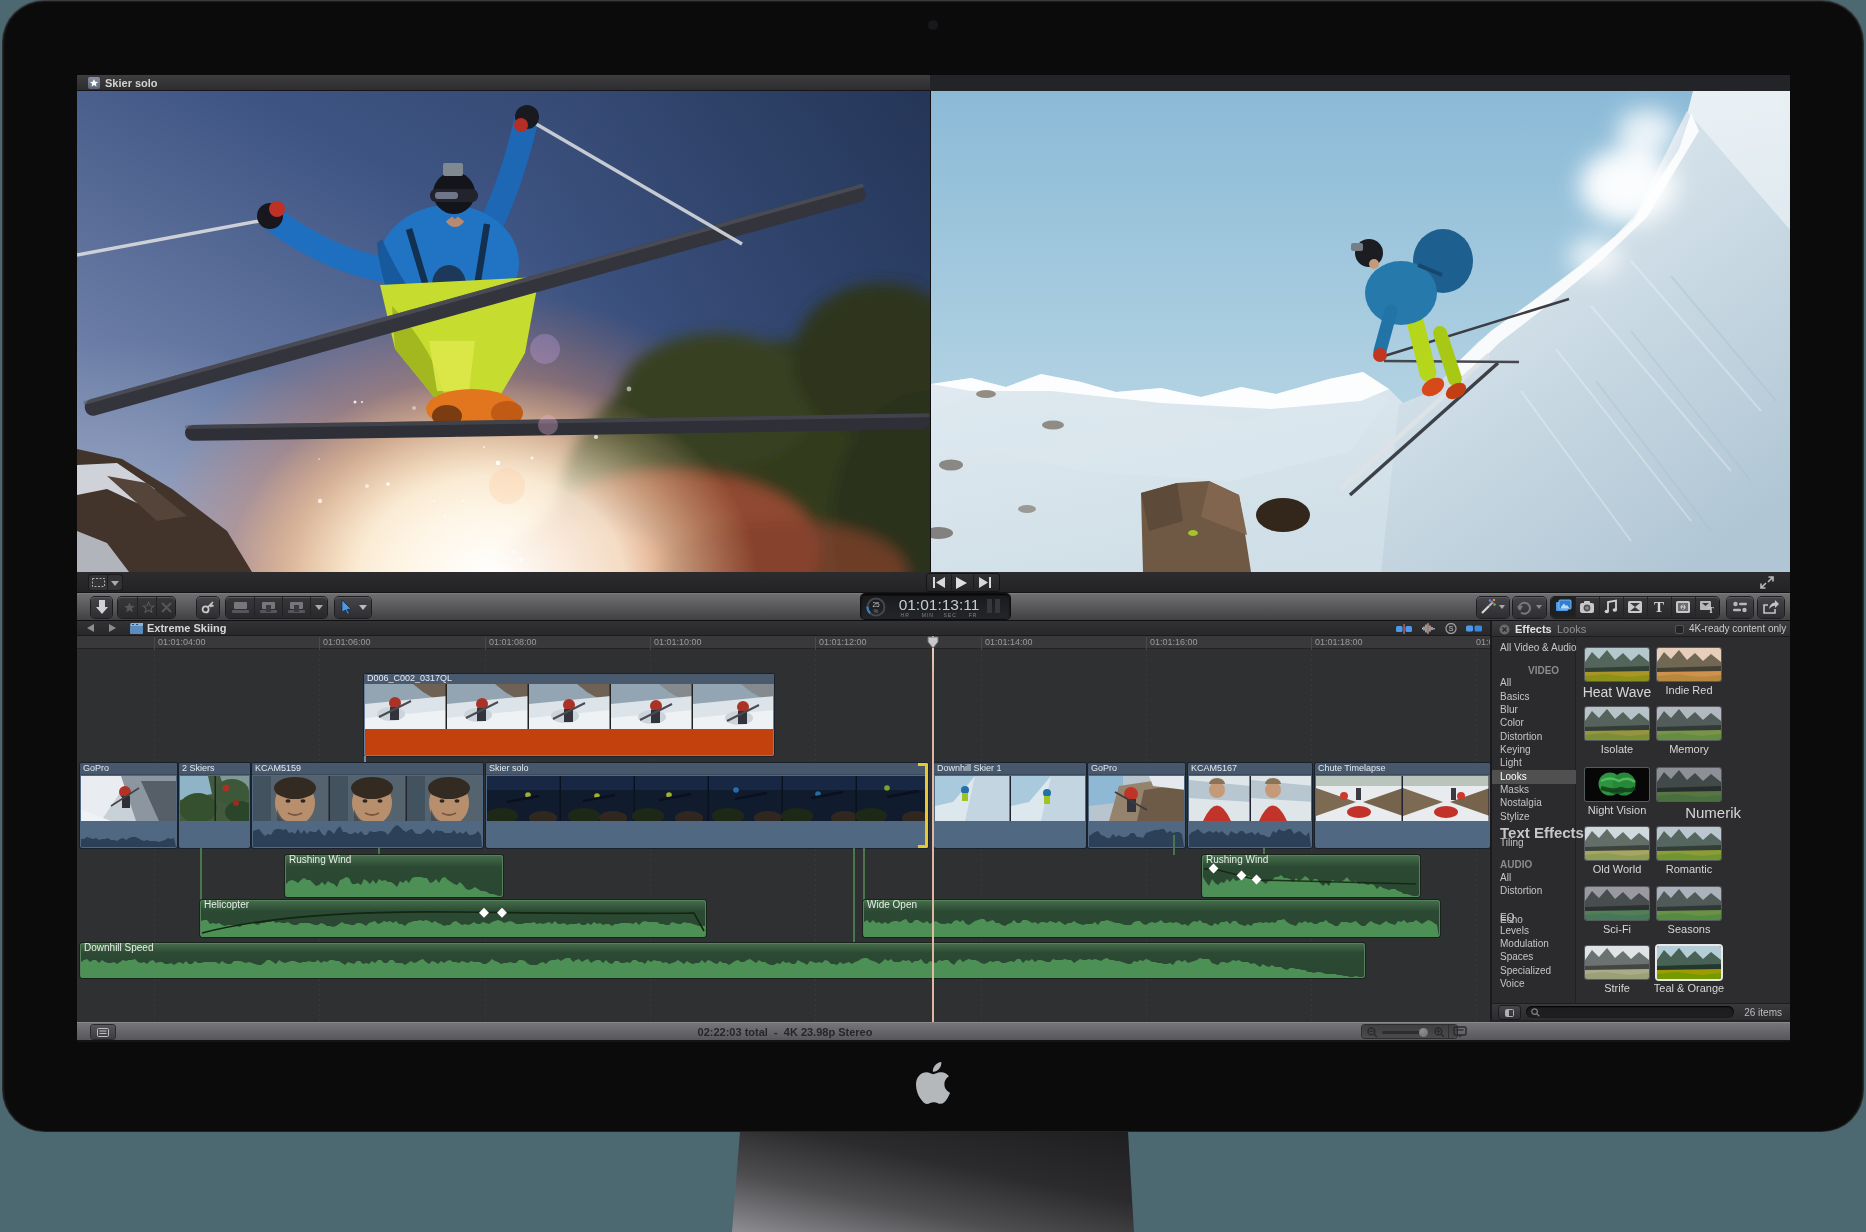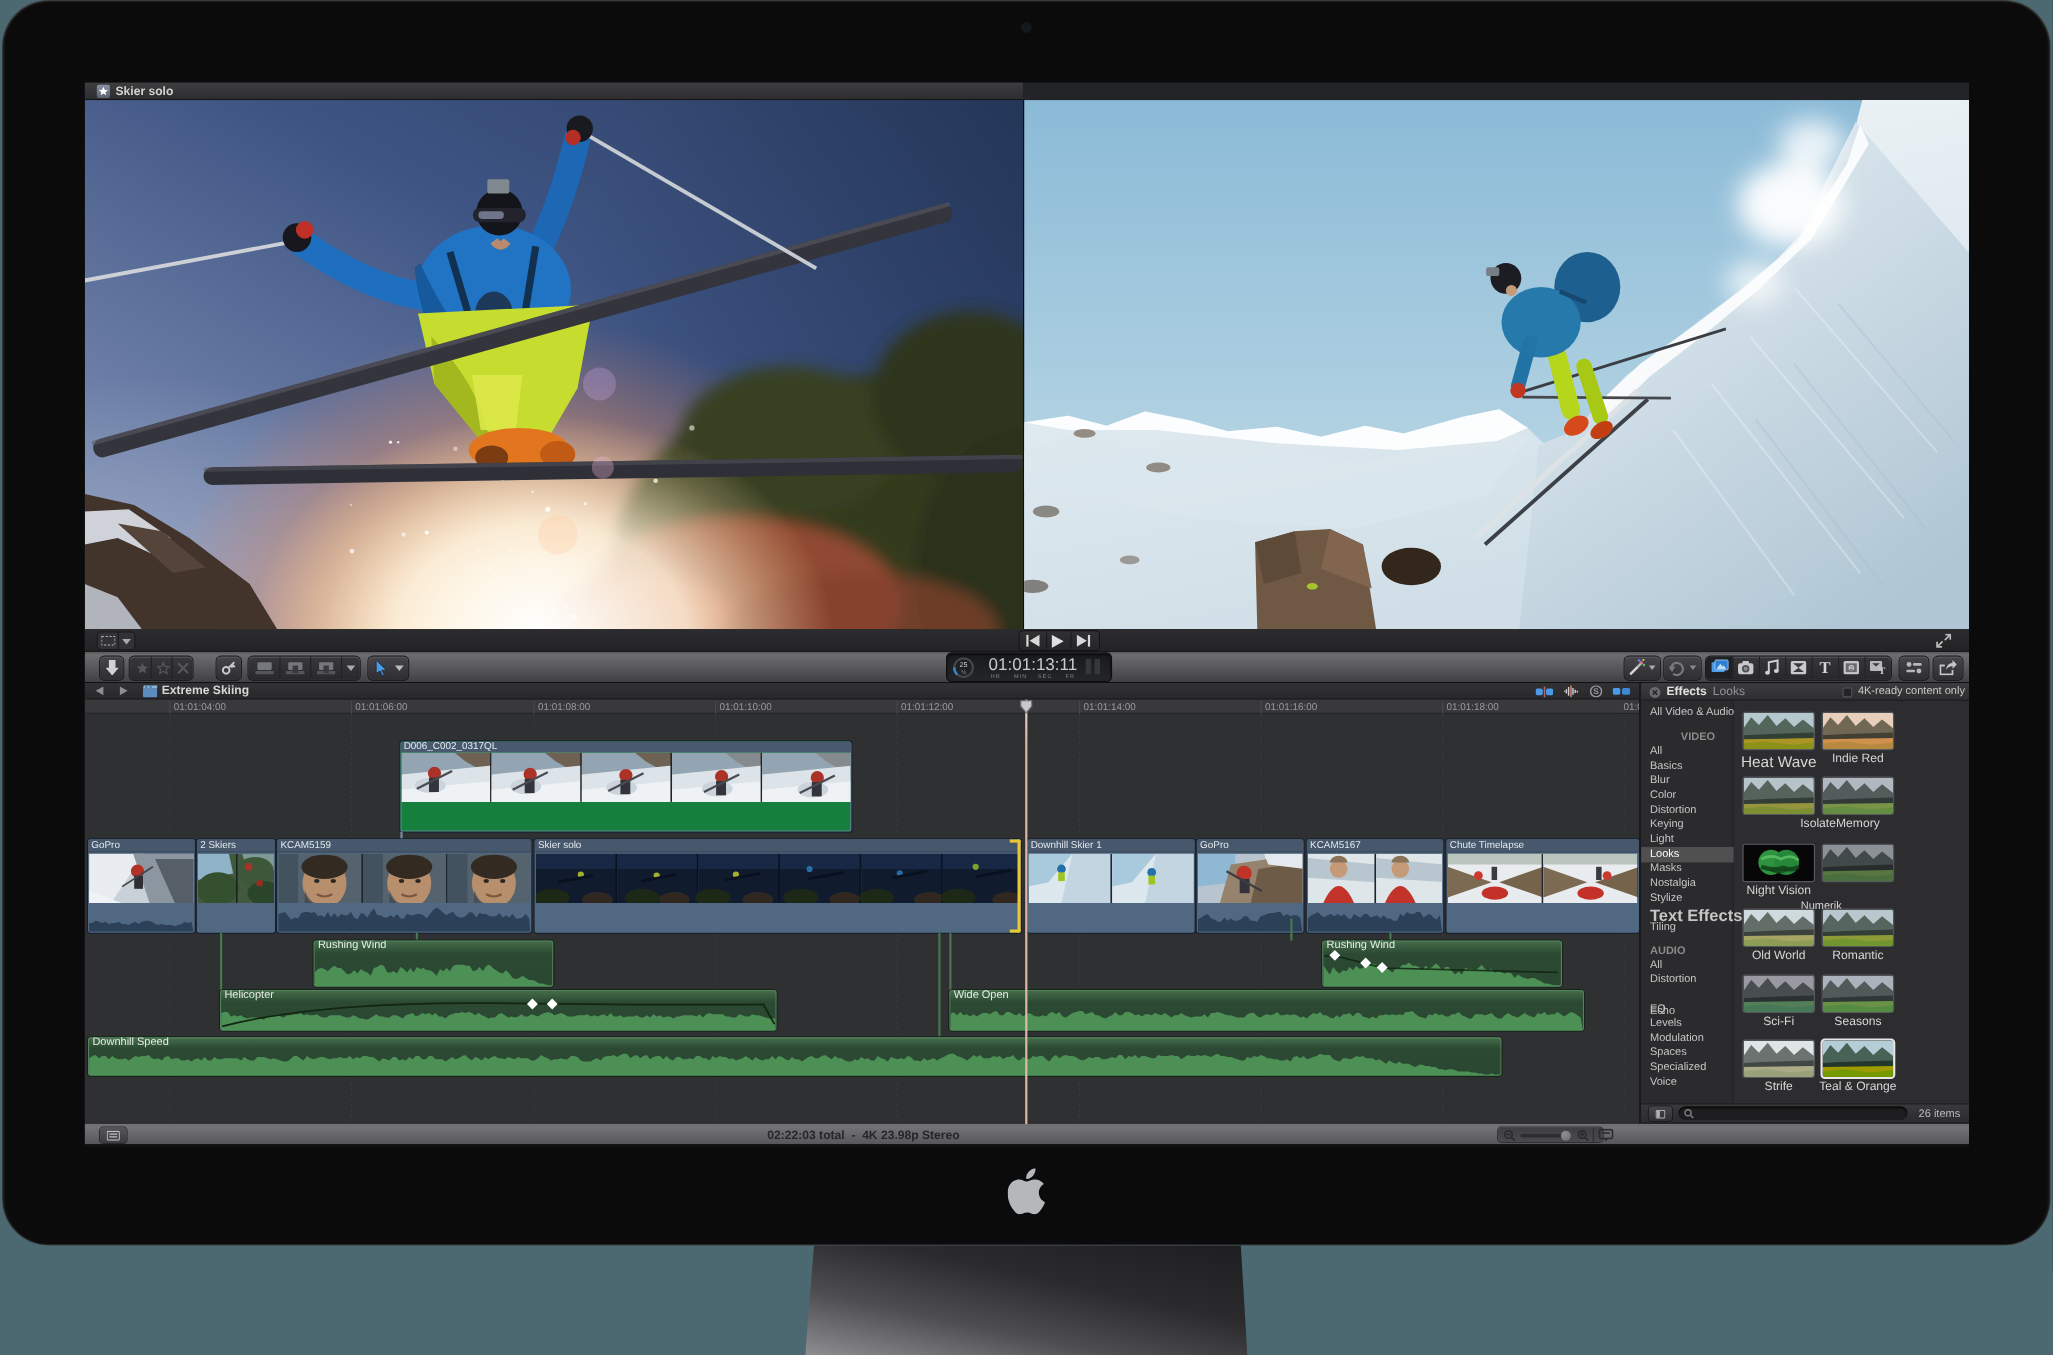--- a/index.html
+++ b/index.html
@@ -414,21 +414,21 @@
       <div class="abs" style="left:77px;top:0;width:1px;height:373px;background:repeating-linear-gradient(#38393b 0 2px, transparent 2px 5px);"></div>
       <div class="abs" style="left:242px;top:0;width:1px;height:373px;background:repeating-linear-gradient(#38393b 0 2px, transparent 2px 5px);"></div>
       <div class="abs" style="left:408px;top:0;width:1px;height:373px;background:repeating-linear-gradient(#38393b 0 2px, transparent 2px 5px);"></div>
       <div class="abs" style="left:573px;top:0;width:1px;height:373px;background:repeating-linear-gradient(#38393b 0 2px, transparent 2px 5px);"></div>
       <div class="abs" style="left:738px;top:0;width:1px;height:373px;background:repeating-linear-gradient(#38393b 0 2px, transparent 2px 5px);"></div>
       <div class="abs" style="left:904px;top:0;width:1px;height:373px;background:repeating-linear-gradient(#38393b 0 2px, transparent 2px 5px);"></div>
       <div class="abs" style="left:1069px;top:0;width:1px;height:373px;background:repeating-linear-gradient(#38393b 0 2px, transparent 2px 5px);"></div>
       <div class="abs" style="left:1234px;top:0;width:1px;height:373px;background:repeating-linear-gradient(#38393b 0 2px, transparent 2px 5px);"></div>
       <div class="abs" style="left:1399px;top:0;width:1px;height:373px;background:repeating-linear-gradient(#38393b 0 2px, transparent 2px 5px);"></div>
     </div>
-    <div class="abs" style="left:287px;top:599px;width:410px;height:82px;background:#15803d;border-radius:2px;box-shadow:0 0 0 1px #1a222e, inset 0 0 0 1px #6c82a0;overflow:hidden;">
+    <div class="abs" style="left:287px;top:599px;width:410px;height:82px;background:#c2410c;border-radius:2px;box-shadow:0 0 0 1px #1a222e, inset 0 0 0 1px #6c82a0;overflow:hidden;">
 <div class="abs" style="left:0;top:0;width:100%;height:10px;background:#49596e;"></div>
 <div class="abs" style="left:3px;top:-1px;font-size:9px;color:#e6ebf2;">D006_C002_0317QL</div>
 <div class="abs" style="left:1px;top:10px;width:408px;height:45px;overflow:hidden;">
         <svg width="410" height="45" viewBox="0 0 410 45" style="display:block;">
           <g transform="translate(0,0)">
 <rect width="82" height="45" fill="#c4cdd4"></rect>
 <path d="M0,0 L82,0 L82,14 L0,26 Z" fill="#93a5b2"></path>
 <path d="M48,0 L82,0 L82,22 L58,8 Z" fill="#6b5a48" opacity="0.9"></path>
 <path d="M0,20 L82,12 L82,45 L0,45 Z" fill="#dde4e9"></path>
 <path d="M0,34 L82,26 L82,45 L0,45 Z" fill="#eef2f5"></path>
@@ -846,21 +846,21 @@
         <div style="position:absolute;left:61px;top:46px;width:104px;text-align:center;font-size:11px;color:#d6d6d6;white-space:nowrap;">Indie Red</div>
         <div style="position:absolute;left:9px;top:69px;width:64px;height:33px;border-radius:2px;overflow:hidden;box-shadow:0 0 0 1px #565a5e;">
           <svg width="64" height="33" viewBox="0 0 64 33" style="display:block;filter:none">
 <rect width="64" height="33" fill="#b6c3c8"></rect>
 <polygon points="0,14 7,4 14,11 22,2 30,12 38,5 46,13 54,6 64,14 64,20 0,20" fill="#55635c"></polygon>
 <polygon points="0,20 64,18 64,24 0,25" fill="#333d37"></polygon>
 <polygon points="0,24 64,23 64,33 0,33" fill="#96953f"></polygon>
 <polygon points="0,28 20,26 44,29 64,27 64,33 0,33" fill="#7c8f35"></polygon>
 </svg>
         </div>
-        <div style="position:absolute;left:-11px;top:105px;width:104px;text-align:right;font-size:11px;color:#d6d6d6;white-space:nowrap;">Isolate</div>
+        <div style="position:absolute;left:-11px;top:105px;width:104px;text-align:center;font-size:11px;color:#d6d6d6;white-space:nowrap;">Isolate</div>
         <div style="position:absolute;left:81px;top:69px;width:64px;height:33px;border-radius:2px;overflow:hidden;box-shadow:0 0 0 1px #565a5e;">
           <svg width="64" height="33" viewBox="0 0 64 33" style="display:block;filter:hue-rotate(18deg) saturate(0.85) brightness(0.95)">
 <rect width="64" height="33" fill="#b6c3c8"></rect>
 <polygon points="0,14 7,4 14,11 22,2 30,12 38,5 46,13 54,6 64,14 64,20 0,20" fill="#55635c"></polygon>
 <polygon points="0,20 64,18 64,24 0,25" fill="#333d37"></polygon>
 <polygon points="0,24 64,23 64,33 0,33" fill="#96953f"></polygon>
 <polygon points="0,28 20,26 44,29 64,27 64,33 0,33" fill="#7c8f35"></polygon>
 </svg>
         </div>
         <div style="position:absolute;left:61px;top:105px;width:104px;text-align:center;font-size:11px;color:#d6d6d6;white-space:nowrap;">Memory</div>
@@ -877,21 +877,21 @@
         <div style="position:absolute;left:-11px;top:166px;width:104px;text-align:center;font-size:11px;color:#d6d6d6;white-space:nowrap;">Night Vision</div>
         <div style="position:absolute;left:81px;top:130px;width:64px;height:33px;border-radius:2px;overflow:hidden;box-shadow:0 0 0 1px #565a5e;">
           <svg width="64" height="33" viewBox="0 0 64 33" style="display:block;filter:grayscale(0.25) brightness(0.75) hue-rotate(30deg)">
 <rect width="64" height="33" fill="#b6c3c8"></rect>
 <polygon points="0,14 7,4 14,11 22,2 30,12 38,5 46,13 54,6 64,14 64,20 0,20" fill="#55635c"></polygon>
 <polygon points="0,20 64,18 64,24 0,25" fill="#333d37"></polygon>
 <polygon points="0,24 64,23 64,33 0,33" fill="#96953f"></polygon>
 <polygon points="0,28 20,26 44,29 64,27 64,33 0,33" fill="#7c8f35"></polygon>
 </svg>
         </div>
-        <div style="position:absolute;left:61px;top:180px;width:104px;text-align:left;font-size:10px;color:#d6d6d6;white-space:nowrap;">Numerik</div>
+        <div style="position:absolute;left:61px;top:166px;width:104px;text-align:right;font-size:15px;color:#d6d6d6;white-space:nowrap;">Numerik</div>
         <div style="position:absolute;left:9px;top:189px;width:64px;height:33px;border-radius:2px;overflow:hidden;box-shadow:0 0 0 1px #565a5e;">
           <svg width="64" height="33" viewBox="0 0 64 33" style="display:block;filter:brightness(1.12) saturate(0.7)">
 <rect width="64" height="33" fill="#b6c3c8"></rect>
 <polygon points="0,14 7,4 14,11 22,2 30,12 38,5 46,13 54,6 64,14 64,20 0,20" fill="#55635c"></polygon>
 <polygon points="0,20 64,18 64,24 0,25" fill="#333d37"></polygon>
 <polygon points="0,24 64,23 64,33 0,33" fill="#96953f"></polygon>
 <polygon points="0,28 20,26 44,29 64,27 64,33 0,33" fill="#7c8f35"></polygon>
 </svg>
         </div>
         <div style="position:absolute;left:-11px;top:225px;width:104px;text-align:center;font-size:11px;color:#d6d6d6;white-space:nowrap;">Old World</div>

